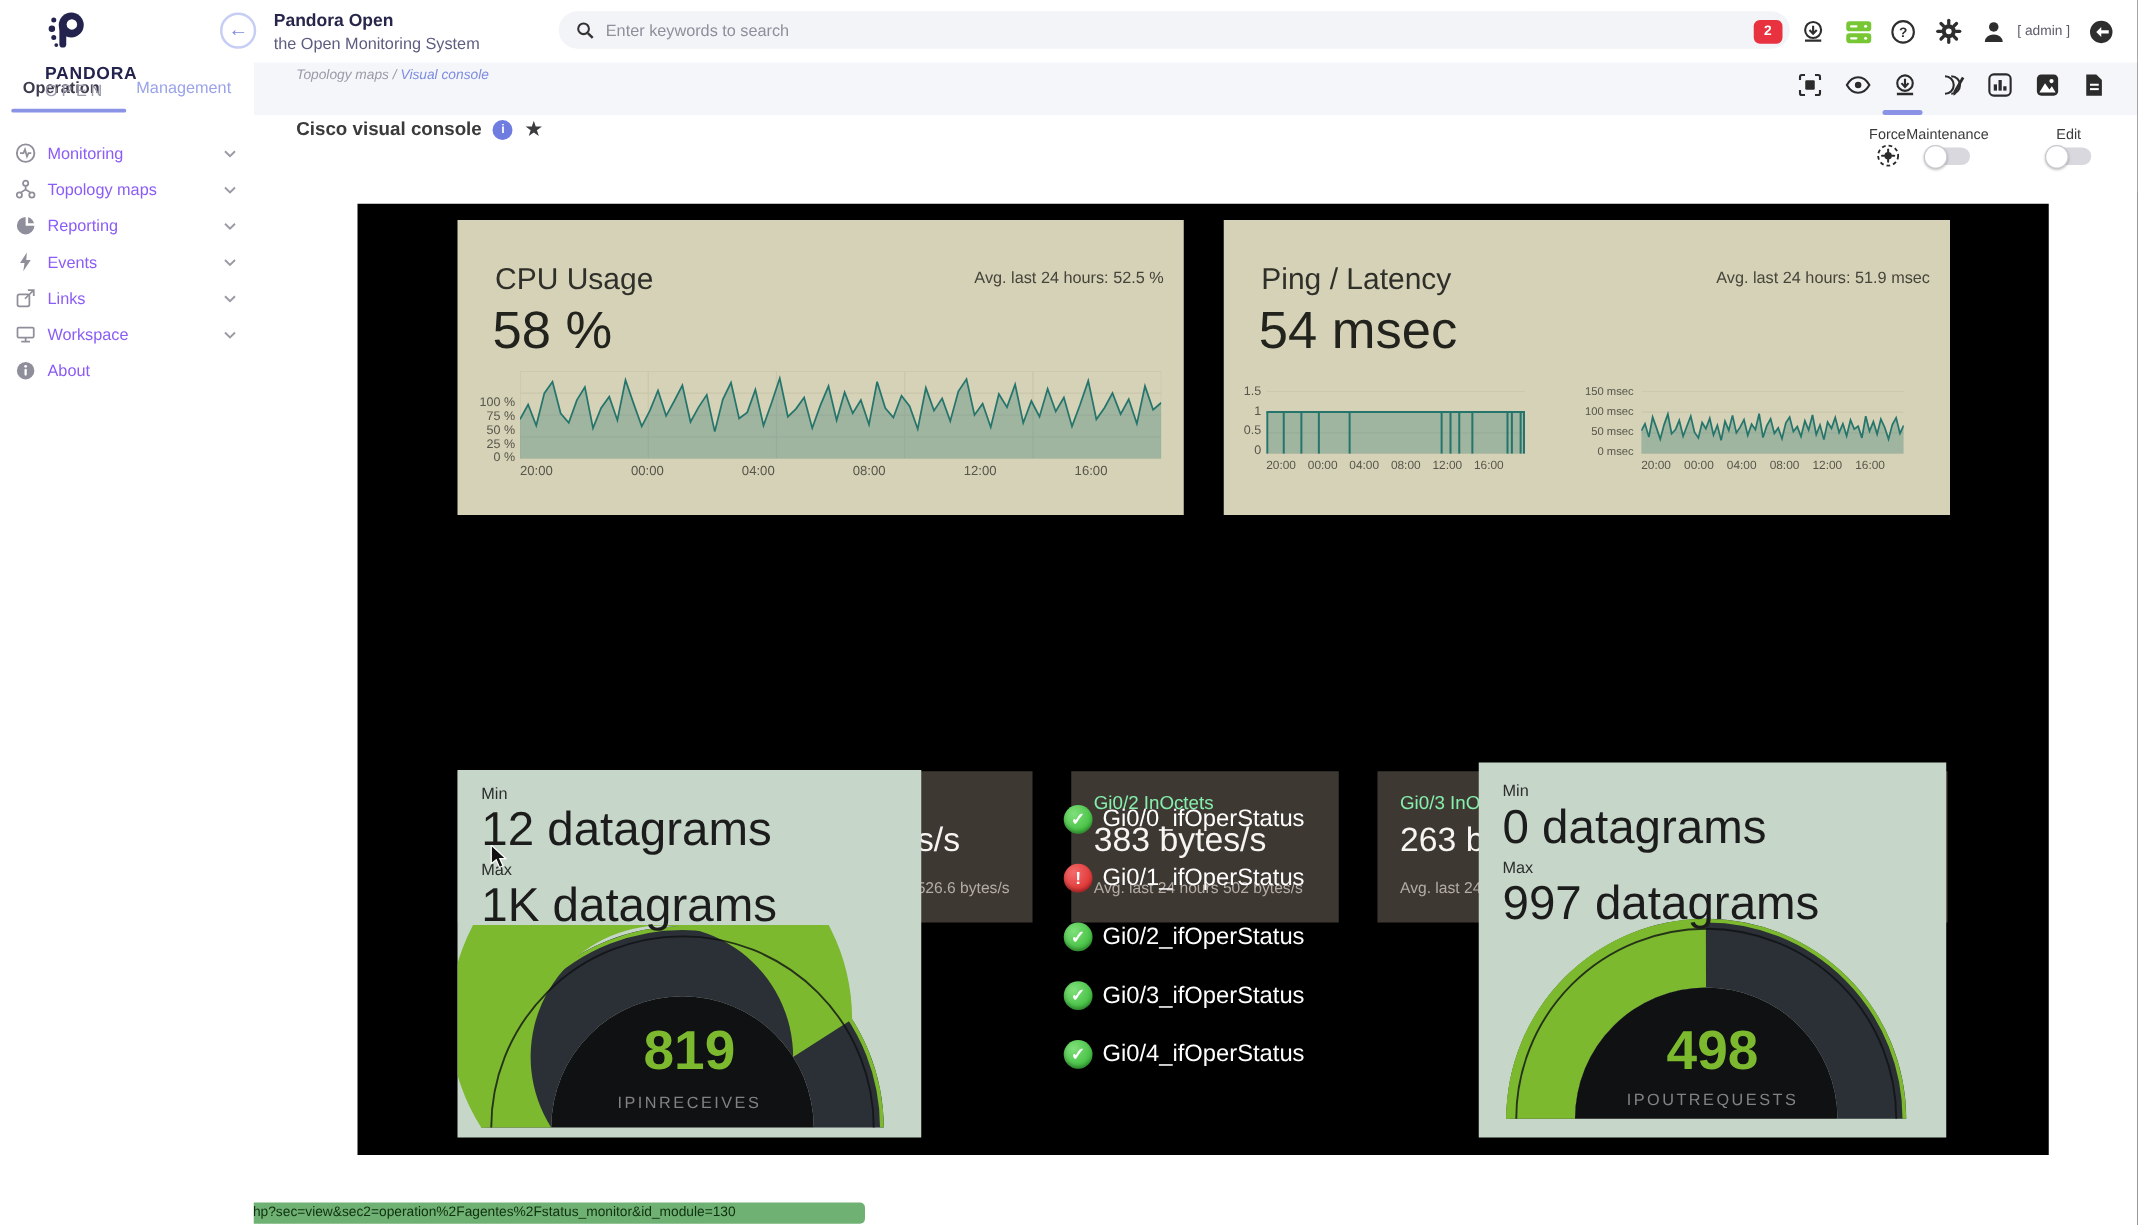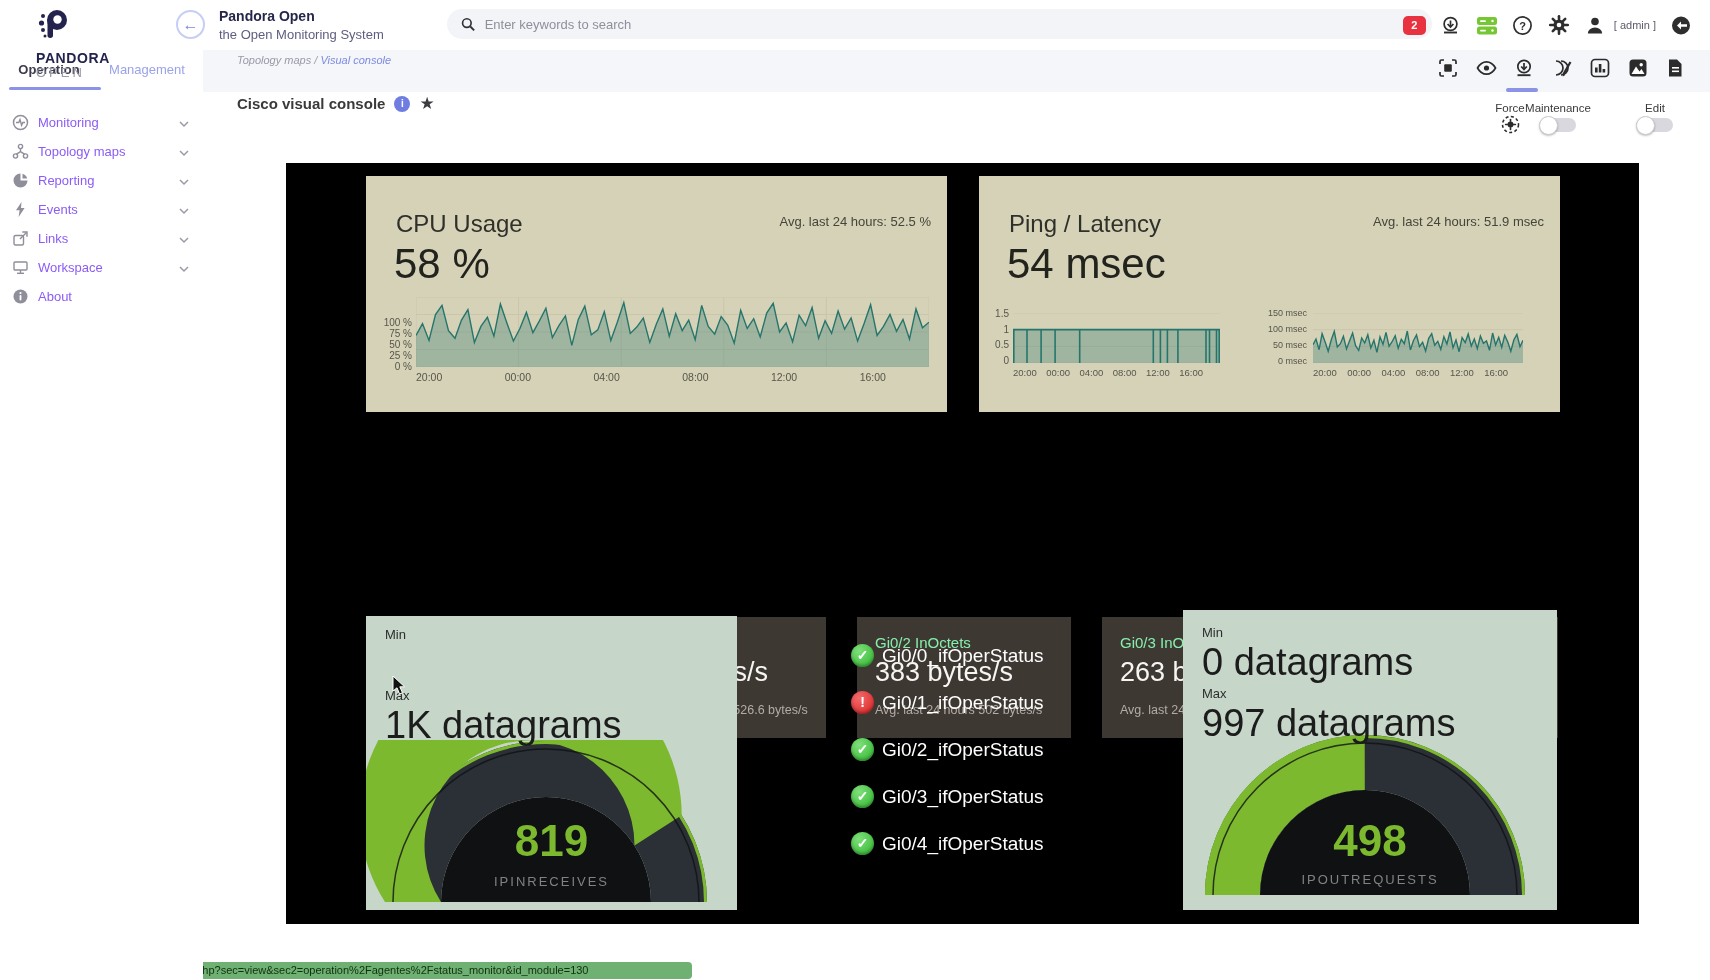--- a/index.html
+++ b/index.html
@@ -479,20 +479,21 @@
       <div class="oc-avg">Avg. last 24 hours 525.3 bytes/s</div>
     </div>
     <div class="octet-card" style="left:1058px;">
       <div class="oc-title">Gi0/4 InOctets</div>
       <div class="oc-value">976 bytes/s</div>
       <div class="oc-avg">Avg. last 24 hours 503.1 bytes/s</div>
     </div>
 
     <div class="gauge-card" style="left:80px; top:453px; width:371px; height:294px;">
       <div class="g-minmax-label" style="top:11px;">Min</div>
+      <div class="g-big" style="top:27px;">12 datagrams</div>
       <div class="g-minmax-label" style="top:72px;">Max</div>
       <div class="g-big" style="top:88px;">1K datagrams</div>
       <svg style="left:0; top:124px;" width="371" height="170">
           <path d="M19.0,162.0 A161,161 0 1 1 341.0,162.0 L285.0,162.0 A105,105 0 1 0 75.0,162.0 Z" fill="#2b2f36"></path>
           <path d="M19.0,162.0 A161,161 0 1 1 315.7,75.3 L268.5,105.5 A105,105 0 1 0 75.0,162.0 Z" fill="#7cb92f"></path>
           <path d="M20.5,162.0 A159.5,159.5 0 0 1 339.5,162.0" fill="none" stroke="#7cb92f" stroke-width="3"></path>
           <path d="M27.0,162.0 A153,153 0 0 1 333.0,162.0" fill="none" stroke="rgba(15,17,19,0.8)" stroke-width="1.5"></path>
           <path d="M75.0,162.0 A105,105 0 0 1 285.0,162.0 Z" fill="#0f1113"></path>
         </svg>
       <div class="g-value" style="top:200px;">819</div>

